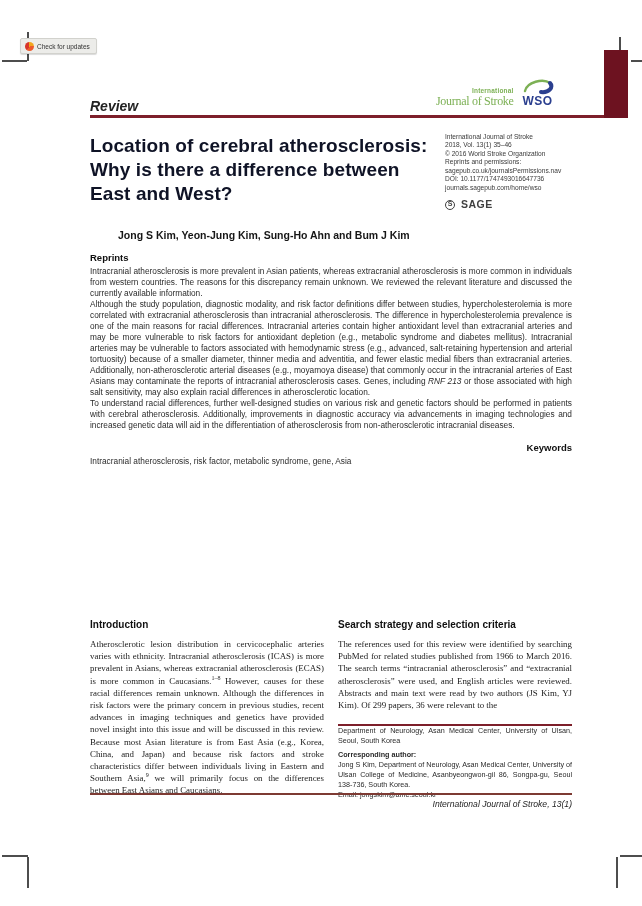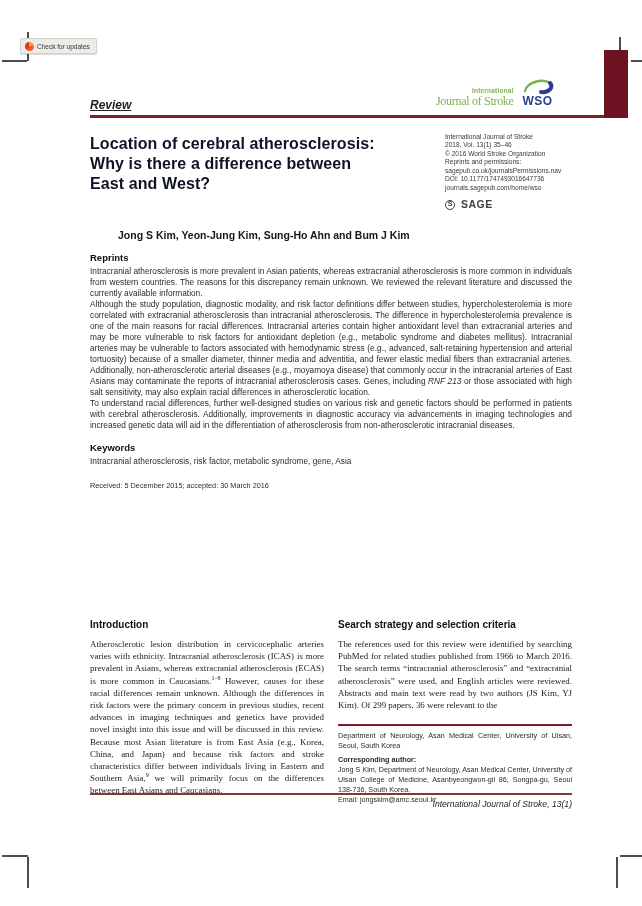--- a/index.html
+++ b/index.html
@@ -19,56 +19,56 @@
   }
   .crossref-icon {
     width:9px; height:9px; border-radius:50%;
     background:conic-gradient(#f2a51e 0 25%, #ed5a2c 25% 60%, #d8352a 60% 100%);
     flex:0 0 auto;
   }
   .check-badge span.lbl { font-size:6.5px; color:#333; white-space:nowrap; }
   
   .spine-block { position:absolute; left:604px; top:50px; width:24px; height:68px; background:#6d1220; }
   
-  .review-label { position:absolute; left:90px; top:98px; font-size:12px; font-style:italic; font-weight:600; color:#222;text-decoration:underline; }
+  .review-label { position:absolute; left:90px; top:98px; font-size:14px; font-style:italic; font-weight:600; color:#222; }
   .header-rule { position:absolute; left:90px; top:115px; width:514px; height:3px; background:#7d1f2a; }
   .journal-logo { position:absolute; left:436px; top:78px; display:flex; align-items:flex-end; gap:7px; }
   .logo-text { text-align:right; line-height:1; }
   .logo-top { display:block; font-size:6.5px; color:#7cb054; font-weight:bold; letter-spacing:.2px; }
   .logo-main { display:block; font-family:"Liberation Serif", serif; font-size:12px; color:#7cb054; letter-spacing:-.3px; margin-top:1px; }
   .wso { display:flex; flex-direction:column; align-items:center; line-height:1;text-align:center; }
   .wso svg { display:block; }
   .wso-text { font-size:12px; font-weight:bold; color:#2b3f8f; letter-spacing:.5px; margin-top:-3px; }
   
   .meta { position:absolute; left:445px; top:133px; width:165px; font-size:6.6px; line-height:1.28; color:#3a3a3a; }
   .meta .line { white-space:nowrap; }
   .meta .link { color:#3a3a3a; text-decoration:none; cursor:pointer; }
   .sage-logo { margin-top:6px; display:flex; align-items:center; gap:6px; color:#3f3f3f; }
   .sage-s { width:10px; height:10px; border:1px solid #3f3f3f; border-radius:50%; font-size:7px; font-weight:bold;
             display:flex; align-items:center; justify-content:center; }
   .sage-word { font-size:10.5px; font-weight:bold; letter-spacing:.5px; }
   
-  .title { position:absolute; left:90px; top:134px; width:350px; font-size:16px; font-weight:bold;
+  .title { position:absolute; left:90px; top:134px; width:350px; font-size:19px; font-weight:bold;
            color:#0f1326; line-height:1.25; letter-spacing:.1px; }
   .authors { position:absolute; left:90px; top:229px; font-size:10.5px; font-weight:bold; color:#161616;margin-left:28px; }
   
   .abstract-wrap { position:absolute; left:90px; top:252px; width:482px; }
   .sec-h { font-size:9.5px; font-weight:bold; color:#101010; margin-bottom:3px; }
   .abstract-wrap p { font-size:8.3px; line-height:1.33; text-align:justify; color:#2b2b2b; }
-  .kw-h { margin-top:11px; }
+  .kw-h { margin-top:11px;text-align:right; }
   .kw-text { font-size:8.3px; color:#2b2b2b; }
   .received { margin-top:15px; font-size:7.3px; color:#2e2e2e; }
   
   .columns { position:absolute; left:90px; top:583px; width:482px; display:grid; grid-template-columns:234px 234px; column-gap:14px; }
   .col-h { font-size:10px; font-weight:bold; color:#101010; margin-bottom:8px;margin-top:36px; }
   .body-p { font-family:"Liberation Serif", serif; font-size:8.9px; line-height:1.37; text-align:justify; color:#1c1c1c; }
   .sup { vertical-align:super; font-size:68%; line-height:0; }
   .gene { font-style:italic; }
   
-  .footnote { margin-top:13px; border-top:2px solid #7d1f2a; padding-top:5px; font-size:7.2px; line-height:1.38; color:#2a2a2a; text-align:justify; }
+  .footnote { margin-top:13px; border-top:2px solid #7d1f2a; font-size:7.2px; line-height:1.38; color:#2a2a2a; text-align:justify; }
   .footnote .corr-label { font-weight:bold; margin-top:4px; }
   .footnote .email { cursor:pointer; }
   
   .footer-rule { position:absolute; left:90px; top:793px; width:482px; height:2px; background:#7d3a33; }
   .footer-text { position:absolute; left:90px; top:799px; width:482px; text-align:right; font-size:8.6px;
                  font-style:italic; color:#242424; }
 </style>
 </head>
 <body>
 
@@ -130,21 +130,20 @@
 
   <div class="abstract-wrap">
     <div class="sec-h">Reprints</div>
     <p>Intracranial atherosclerosis is more prevalent in Asian patients, whereas extracranial atherosclerosis is more common in individuals from western countries. The reasons for this discrepancy remain unknown. We reviewed the relevant literature and discussed the currently available information.</p>
     <p><span>Although the study population, diagnostic modality, and risk factor definitions differ between studies, hypercholesterolemia is more correlated with extracranial atherosclerosis than intracranial atherosclerosis. The difference in hypercholesterolemia prevalence is one of the main reasons for racial differences. Intracranial arteries contain higher antioxidant level than extracranial arteries and may be more vulnerable to risk factors for antioxidant depletion (e.g., metabolic syndrome and diabetes mellitus). Intracranial arteries may be vulnerable to factors associated with hemodynamic stress (e.g., advanced, salt-retaining hypertension and arterial tortuosity) because of a smaller diameter, thinner media and adventitia, and fewer elastic medial fibers than extracranial arteries. Additionally, non-atherosclerotic arterial diseases (e.g., moyamoya disease) that commonly occur in the intracranial arteries of East Asians may contaminate the reports of intracranial atherosclerosis cases. Genes, including </span><span class="gene">RNF 213</span><span> or those associated with high salt sensitivity, may also explain racial differences in atherosclerotic location.</span></p>
     <p>To understand racial differences, further well-designed studies on various risk and genetic factors should be performed in patients with cerebral atherosclerosis. Additionally, improvements in diagnostic accuracy via advancements in imaging technologies and increased genetic data will aid in the differentiation of atherosclerosis from non-atherosclerotic intracranial diseases.</p>
 
     <div class="sec-h kw-h">Keywords</div>
     <div class="kw-text">Intracranial atherosclerosis, risk factor, metabolic syndrome, gene, Asia</div>
 
-    <div class="received">Received: 5 December 2015; accepted: 30 March 2016</div>
   </div>
 
   <div class="columns">
     <div class="col">
       <div class="col-h">Introduction</div>
       <p class="body-p"><span>Atherosclerotic lesion distribution in cervicocephalic arteries varies with ethnicity. Intracranial atherosclerosis (ICAS) is more prevalent in Asians, whereas extracranial atherosclerosis (ECAS) is more common in Caucasians.</span><span class="sup">1–8</span><span> However, causes for these racial differences remain unknown. Although the differences in risk factors were the primary concern in previous studies, recent advances in imaging techniques and genetics have provided novel insight into this issue and will be discussed in this review. Because most Asian literature is from East Asia (e.g., Korea, China, and Japan) and because risk factors and stroke characteristics differ between individuals living in Eastern and Southern Asia,</span><span class="sup">9</span><span> we will primarily focus on the differences between East Asians and Caucasians.</span></p>
     </div>
     <div class="col">
       <div class="col-h">Search strategy and selection criteria</div>
       <p class="body-p">The references used for this review were identified by searching PubMed for related studies published from 1966 to March 2016. The search terms “intracranial atherosclerosis” and “extracranial atherosclerosis” were used, and English articles were reviewed. Abstracts and main text were read by two authors (JS Kim, YJ Kim). Of 299 papers, 36 were relevant to the</p>

